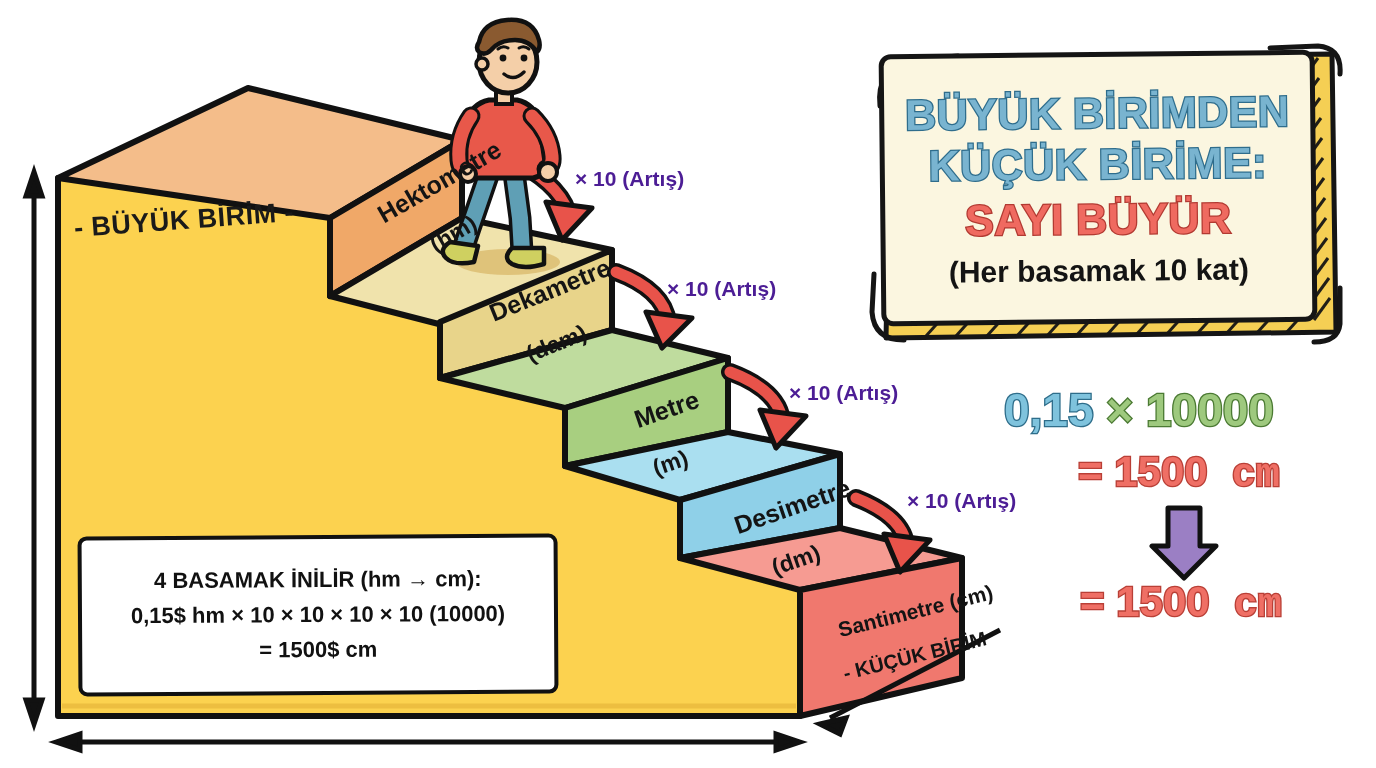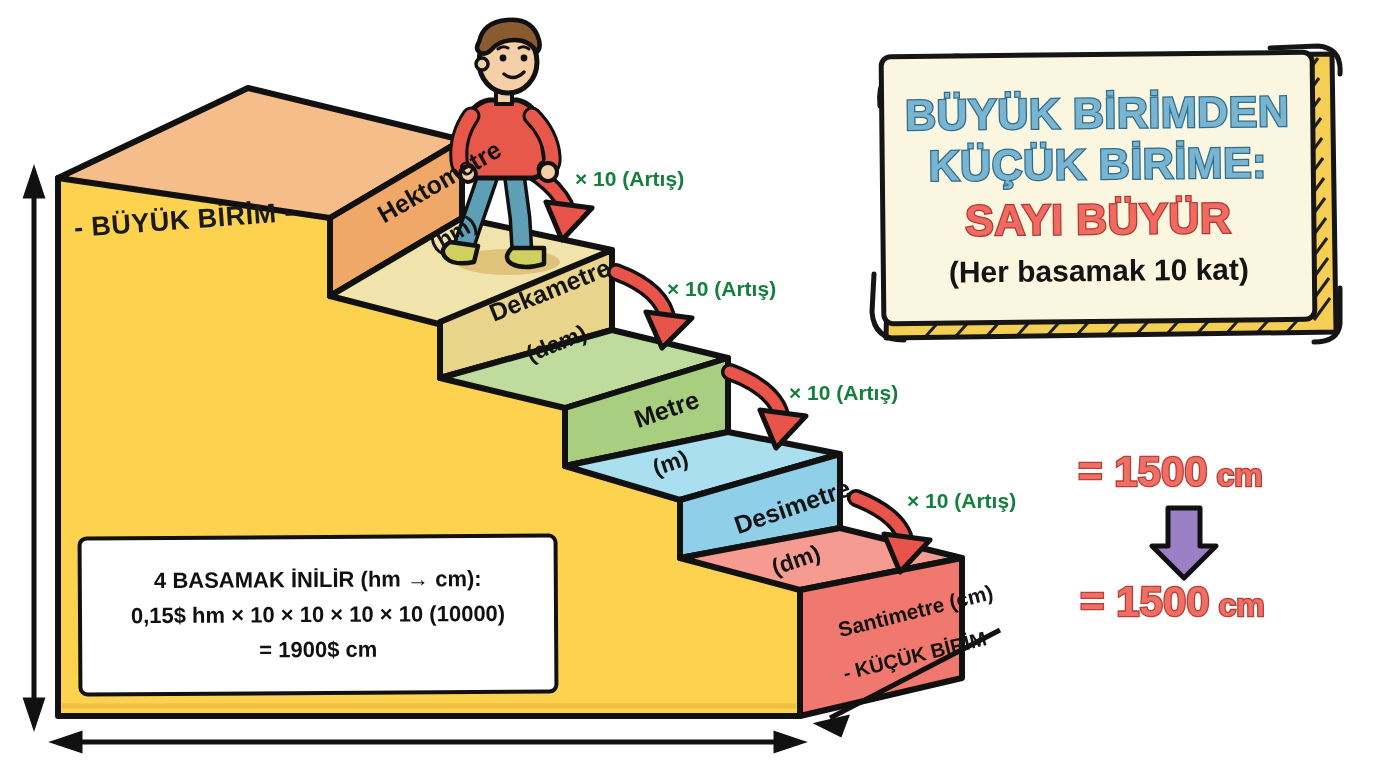--- a/index.html
+++ b/index.html
@@ -59,21 +59,21 @@
     font-size: 27px;
     letter-spacing: 0.5px;
     transform: rotate(-4.2deg);
     transform-origin: left center;
   }
 
   
   .mult-label {
     font-size: 21px;
     font-weight: bold;
-    color: #15803d;
+    color: #4c1d95;
   }
 
   
   #info-box {
     position: absolute;
     left: 78px;
     top: 535px;
     width: 480px;
     height: 160px;
     background: #ffffff;
@@ -184,21 +184,21 @@
   #calc-line3 {
     left: 1080px;
     top: 578px;
     font-size: 42px;
   }
   .redres {
     color: #ef6f65;
     -webkit-text-stroke: 2.6px #b93f36;
     paint-order: stroke fill;
   }
-  .redres .unit { font-size: 32px; }
+  .redres .unit { font-size: 40px; font-family: Liberation Mono, monospace; }
 </style>
 </head>
 <body>
 
 <div id="stage">
 
   <svg class="layer" viewBox="0 0 1376 768">
     <defs>
       <filter id="softshadow" x="-20%" y="-20%" width="150%" height="150%">
         <feGaussianBlur in="SourceAlpha" stdDeviation="3"></feGaussianBlur>
@@ -375,21 +375,21 @@
   </div>
 
   <div class="txt mult-label" style="left:575px; top:168px;">× 10 (Artış)</div>
   <div class="txt mult-label" style="left:667px; top:278px;">× 10 (Artış)</div>
   <div class="txt mult-label" style="left:789px; top:382px;">× 10 (Artış)</div>
   <div class="txt mult-label" style="left:907px; top:490px;">× 10 (Artış)</div>
 
   <div id="info-box">
     <div class="line">4 BASAMAK İNİLİR (hm → cm):</div>
     <div class="line">0,15$ hm × 10 × 10 × 10 × 10 (10000)</div>
-    <div class="line">= 1900$ cm</div>
+    <div class="line">= 1500$ cm</div>
   </div>
 
   <div id="banner">
     <svg class="layer" style="width:478px;height:305px;" viewBox="0 0 478 305">
 
       <path d="M 26,20 L 466,14 L 470,292 L 20,298 Z" fill="#f5cf54" stroke="#151515" stroke-width="5" stroke-linejoin="round"></path>
 
       <g stroke="#151515" stroke-width="3" opacity="0.95">
         <line x1="452" y1="18" x2="436" y2="40"></line>
         <line x1="453" y1="38" x2="437" y2="60"></line>
@@ -426,20 +426,21 @@
     </svg>
 
     <div id="banner-inner">
       <div class="banner-l1">BÜYÜK BİRİMDEN</div>
       <div class="banner-l2">KÜÇÜK BİRİME:</div>
       <div class="banner-l3">SAYI BÜYÜR</div>
       <div class="banner-l4">(Her basamak 10 kat)</div>
     </div>
   </div>
 
+  <div class="calc" id="calc-line1"><span class="blue">0,15</span><span class="times"> × </span><span class="green">10000</span></div>
 
   <div class="calc redres" id="calc-line2"><span>= 1500</span><span class="unit"> cm</span></div>
 
   <svg class="layer">
     <g>
       <path d="M 1168,508 L 1200,508 L 1200,546 L 1216,546 L 1184,578 L 1152,546 L 1168,546 Z" fill="#9b7fc4" stroke="#111111" stroke-width="5" stroke-linejoin="round"></path>
     </g>
   </svg>
 
   <div class="calc redres" id="calc-line3"><span>= 1500</span><span class="unit"> cm</span></div>

